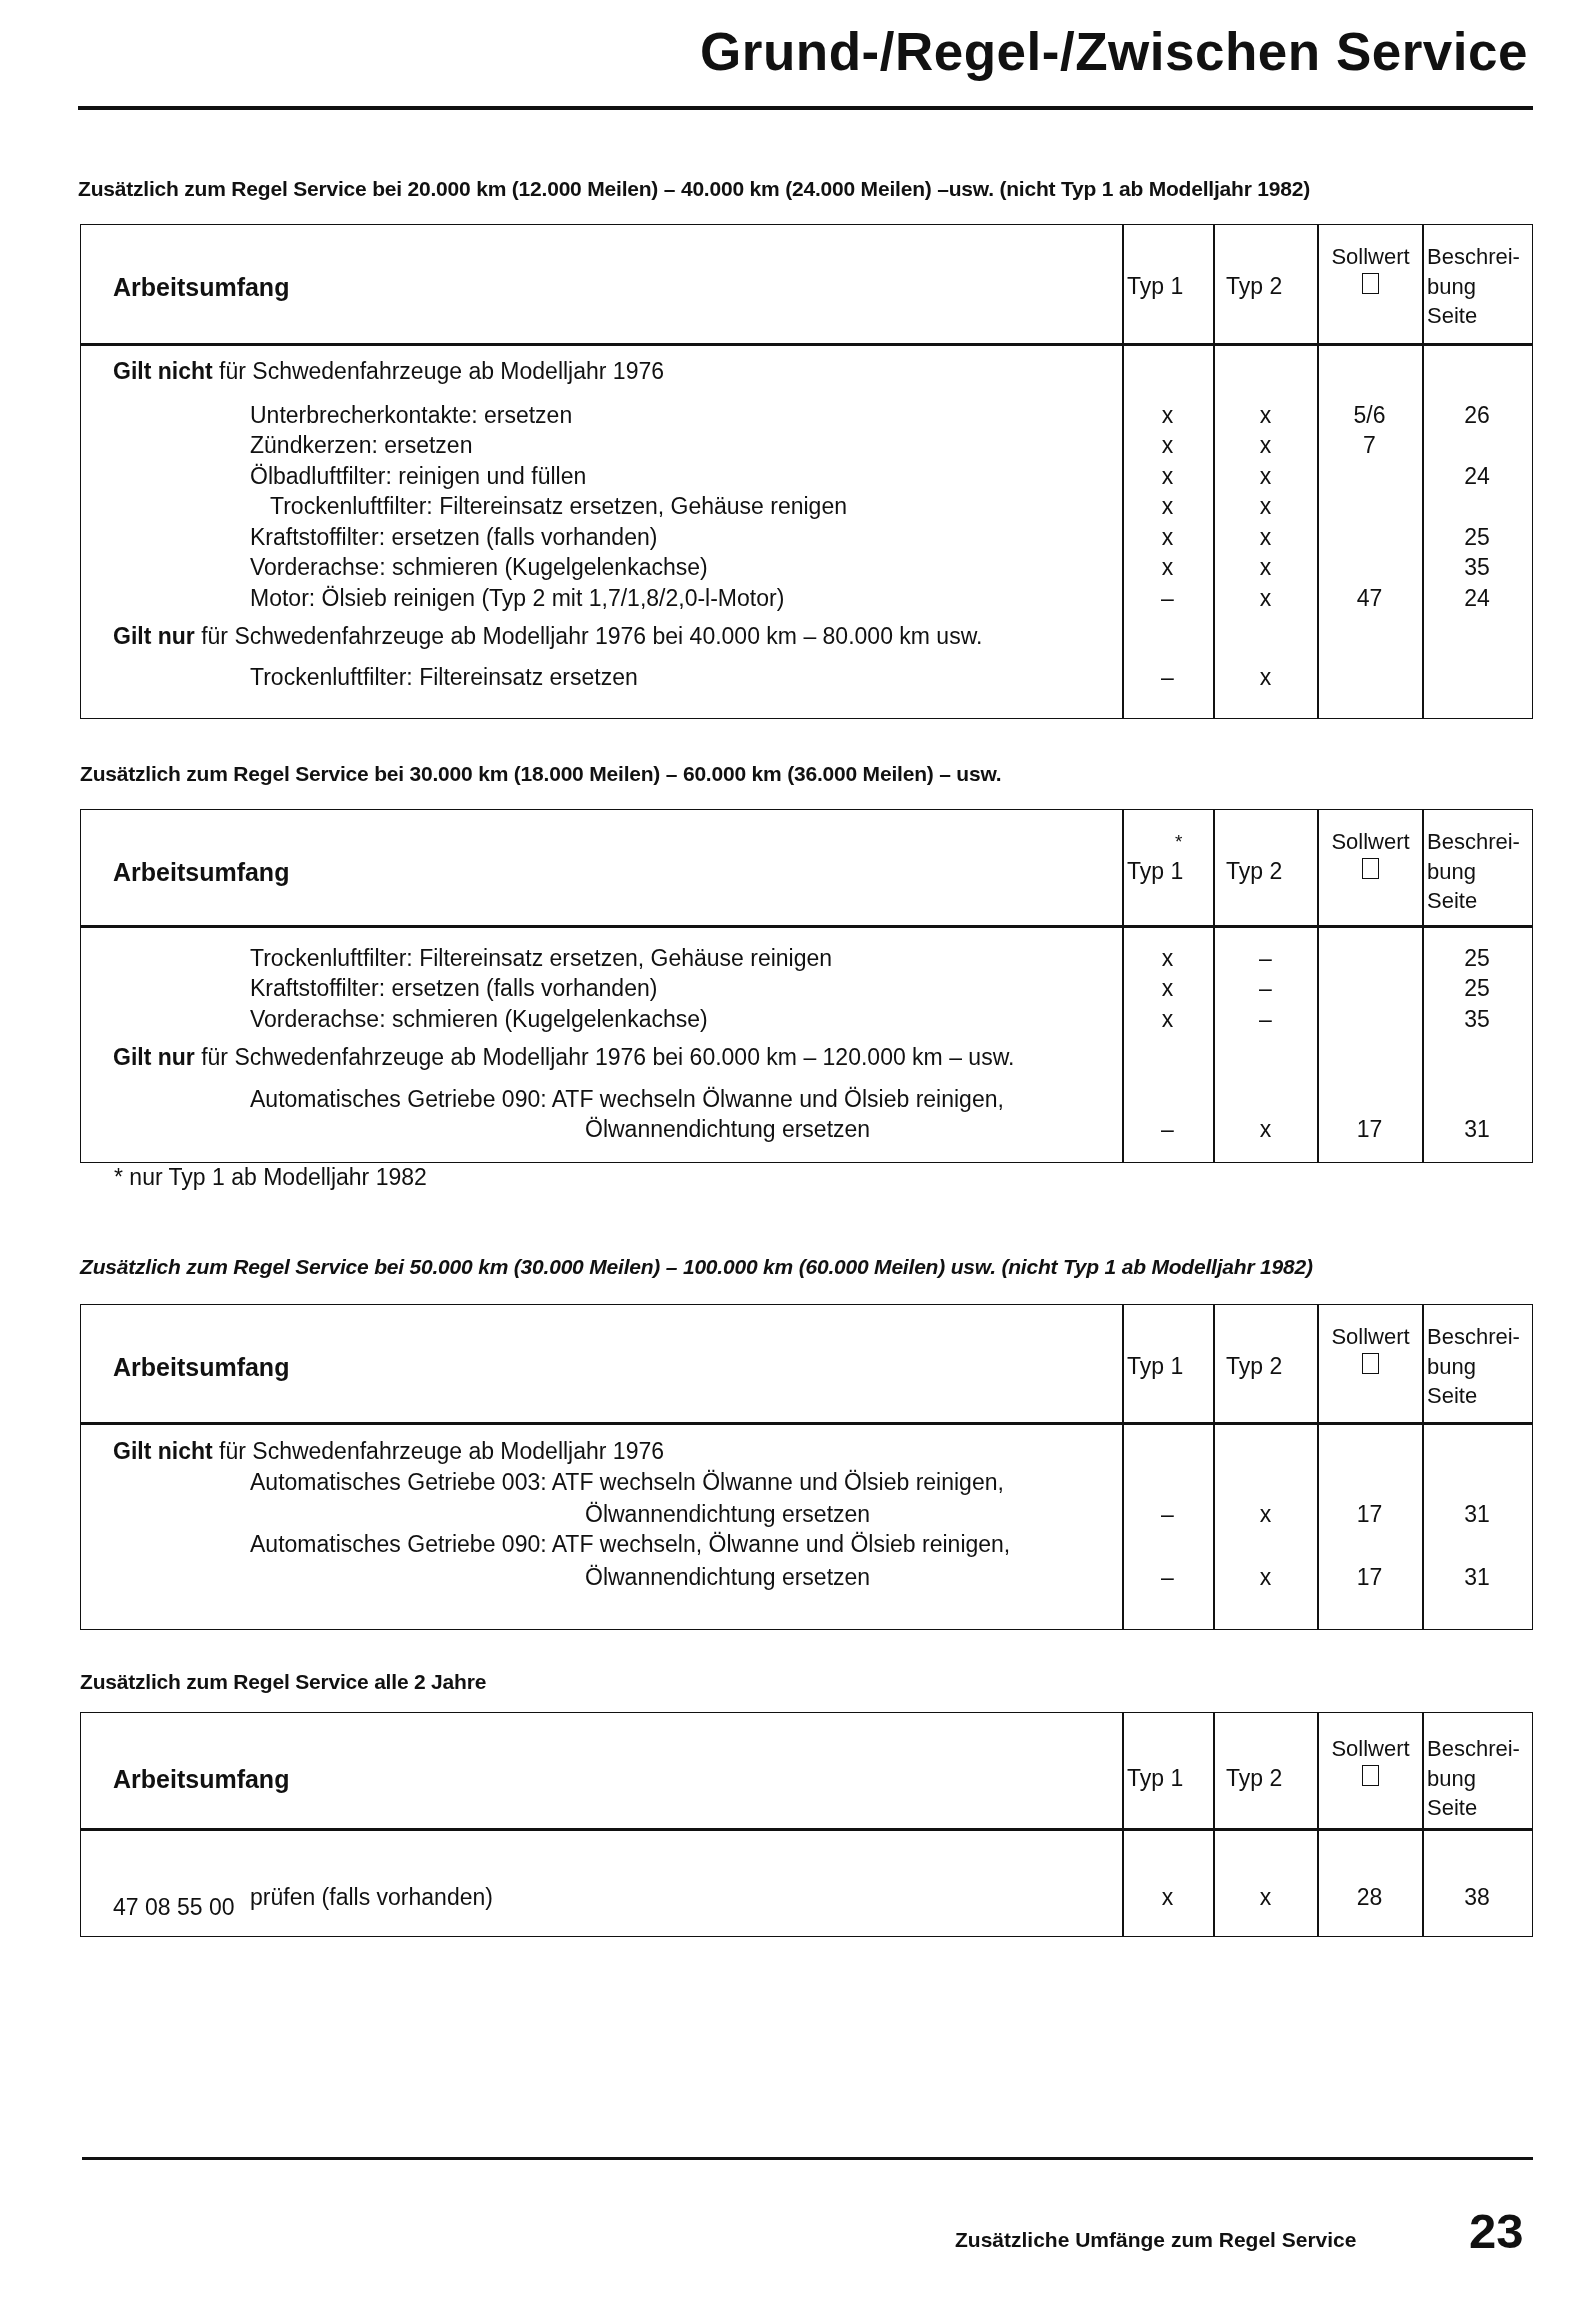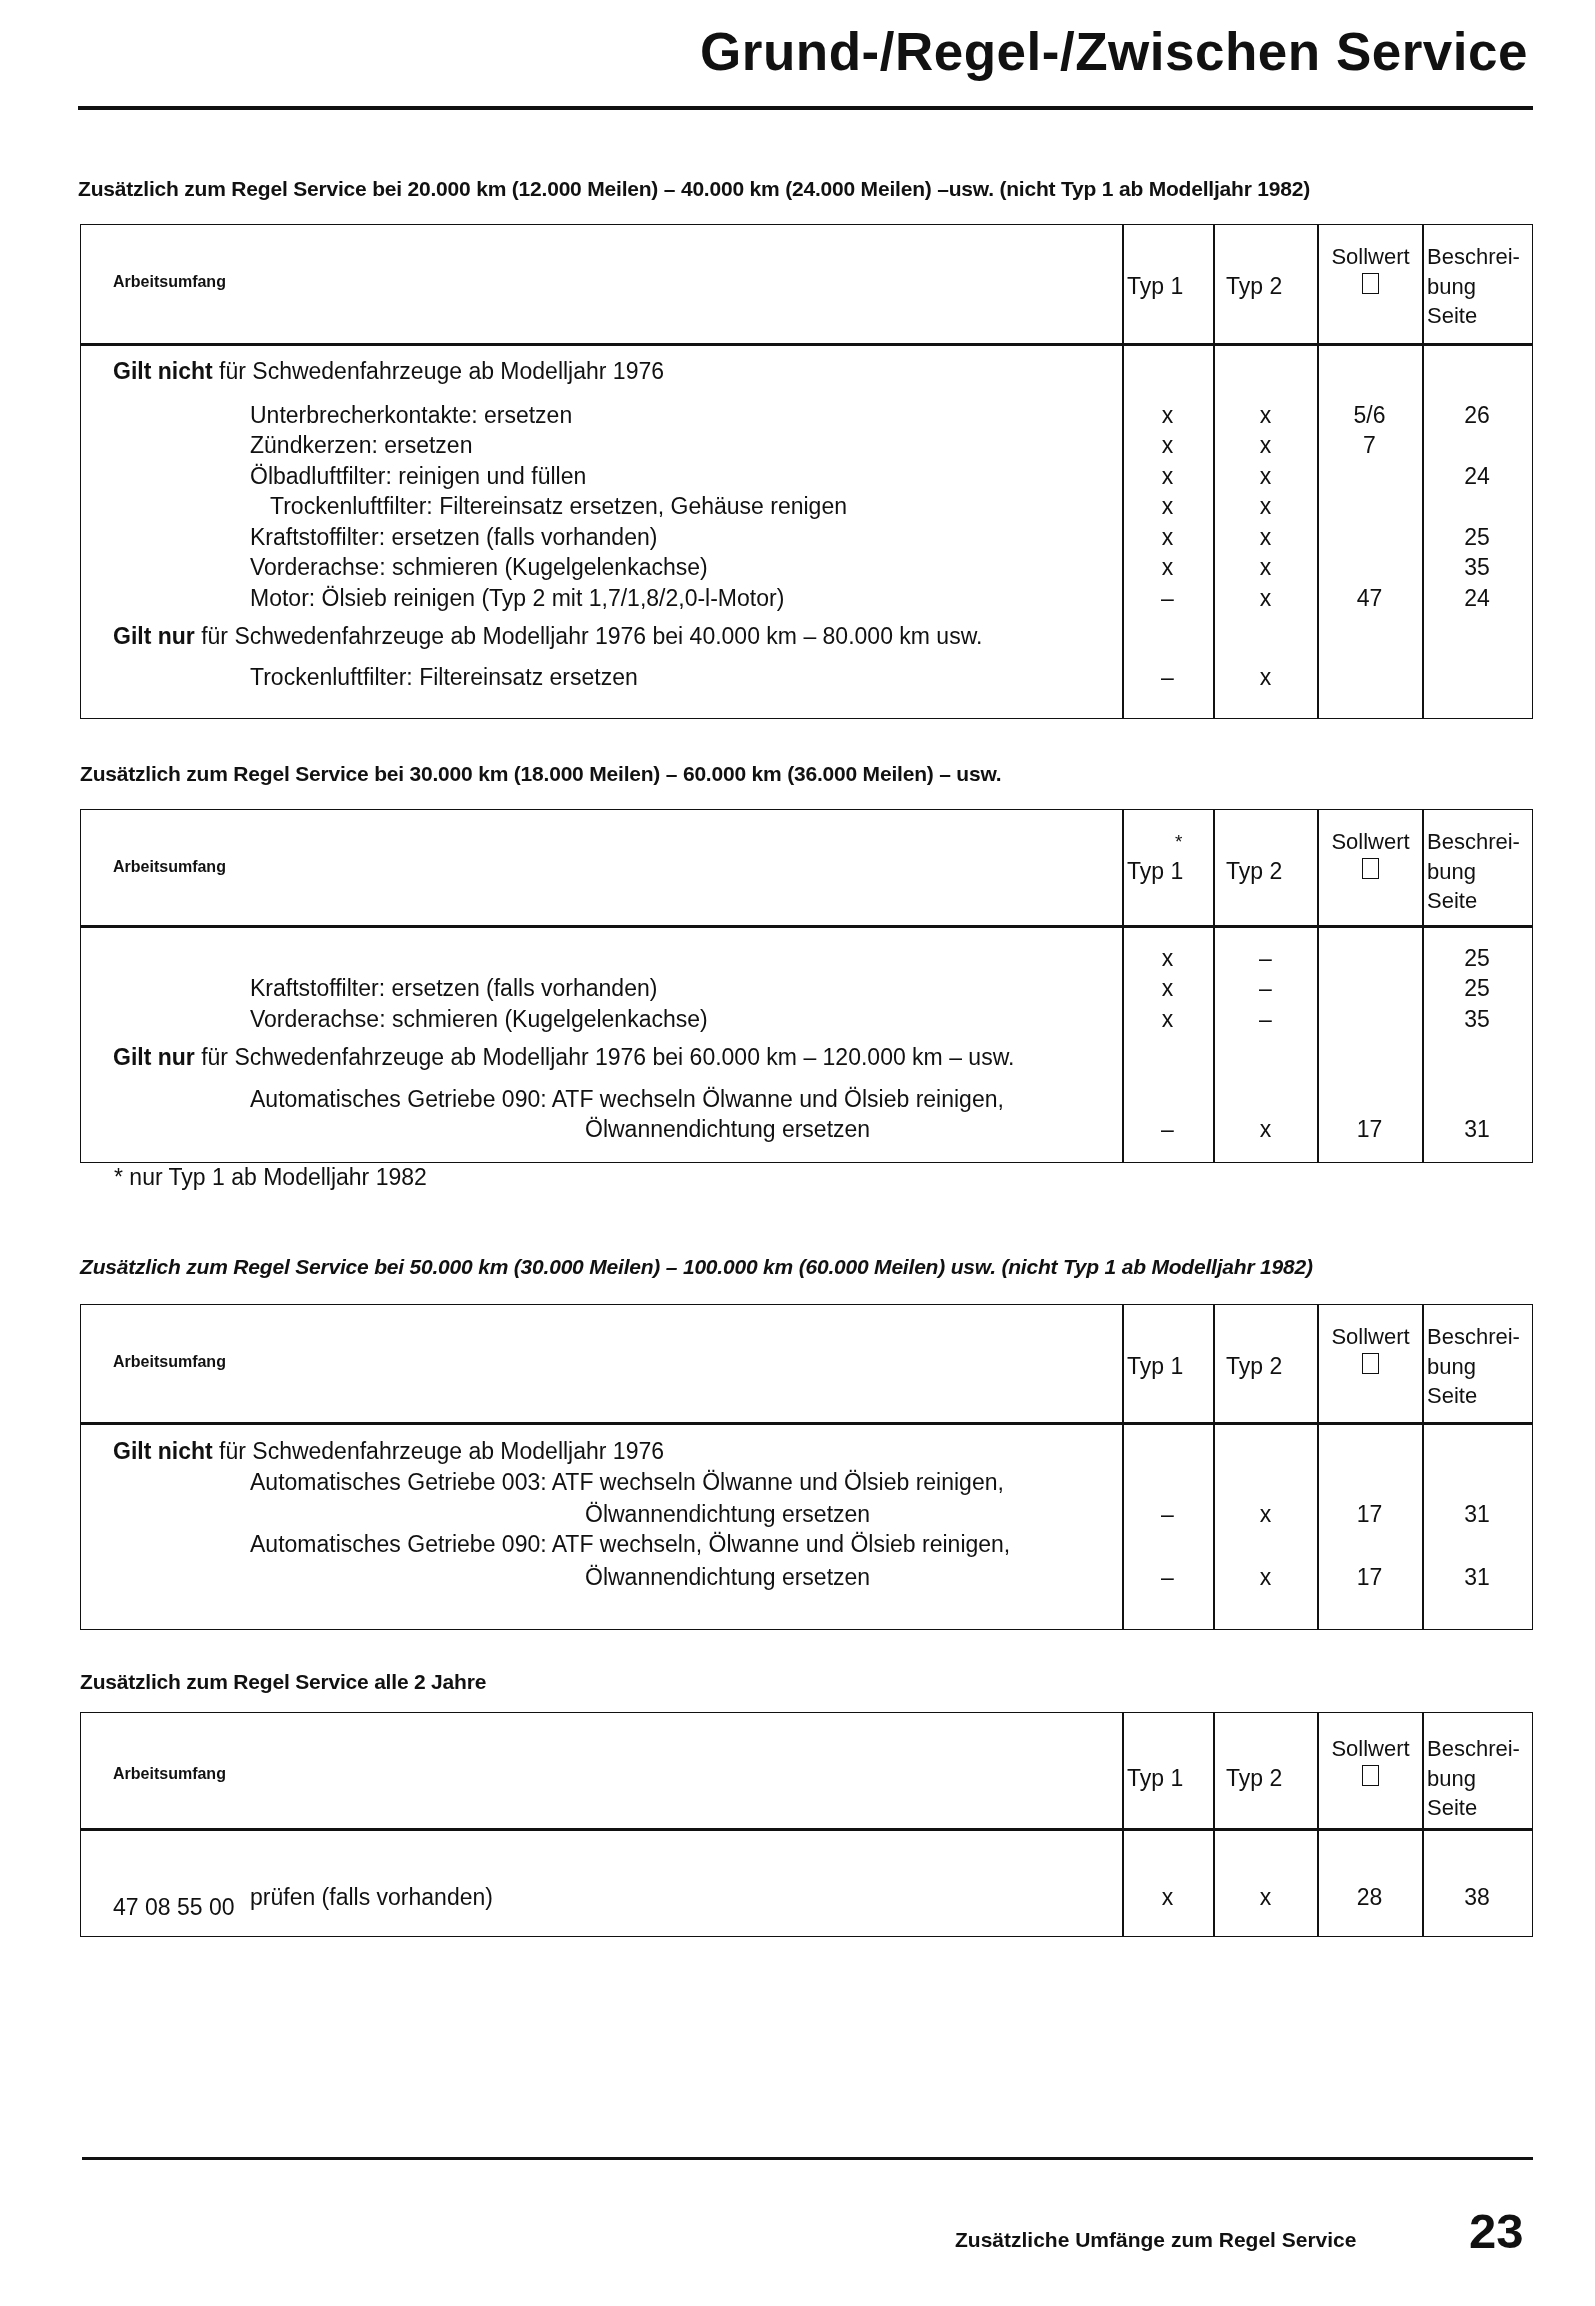--- a/index.html
+++ b/index.html
@@ -5,21 +5,21 @@
   html, body { margin:0; padding:0; background:#ffffff; }
   body { width:1595px; height:2306px; position:relative; overflow:hidden; color:#111; font-family:"Liberation Sans", sans-serif; }
   .abs { position:absolute; }
   .title { right:67px; top:21px; font-size:53px; font-weight:bold; letter-spacing:0.5px; white-space:nowrap; }
   .rule { background:#111; height:3.8px; }
   .sec-head { font-size:21px; font-weight:bold; white-space:nowrap; letter-spacing:-0.2px; }
   .tbl { border:1.9px solid #111; box-sizing:border-box; }
   .tbl .hdr-line { position:absolute; left:0; right:0; height:2.9px; background:#111; }
   .tbl .vline { position:absolute; top:0; bottom:0; width:1.9px; background:#111; }
   .hcell { position:absolute; font-size:23px;margin-top:6px; }
-  .hcell.bold { font-weight:bold; font-size:16px; }
+  .hcell.bold { font-weight:bold; font-size:25px; }
   .hstack { line-height:29.5px; font-size:22px; }
   .chk { display:inline-block; width:17px; height:21px; border:1.9px solid #111; box-sizing:border-box; }
   .row { position:absolute; left:0; right:0; height:30px; font-size:23px; white-space:nowrap; }
   .row .t { position:absolute; top:0; }
   .row .c { position:absolute; top:0; text-align:center; }
   .b { font-weight:bold; }
   .foot-text { font-size:21px; font-weight:bold; white-space:nowrap; }
   .pagenum { font-size:49px; font-weight:bold; }
   .note { font-size:23px; white-space:nowrap; }
 </style>
@@ -133,20 +133,21 @@
     <div><span class="chk"></span></div>
   </div>
   <div class="hcell hstack" style="left:1346px; top:11.4px;">
     <div>Beschrei-</div>
     <div>bung</div>
     <div>Seite</div>
   </div>
 
   <div class="body">
       <div class="row" style="top: 135px;">
+        <span class="t" style="left: 169px;">Trockenluftfilter: Filtereinsatz ersetzen, Gehäuse reinigen</span>
         <span class="c" style="left: 1041px; width: 91px;">x</span>
         <span class="c" style="left: 1132px; width: 105px;">–</span>
         <span class="c" style="left: 1236px; width: 105px;"></span>
         <span class="c" style="left: 1341px; width: 110px;">25</span>
       </div>
       <div class="row" style="top: 165px;">
         <span class="t" style="left: 169px;">Kraftstoffilter: ersetzen (falls vorhanden)</span>
         <span class="c" style="left: 1041px; width: 91px;">x</span>
         <span class="c" style="left: 1132px; width: 105px;">–</span>
         <span class="c" style="left: 1236px; width: 105px;"></span>

